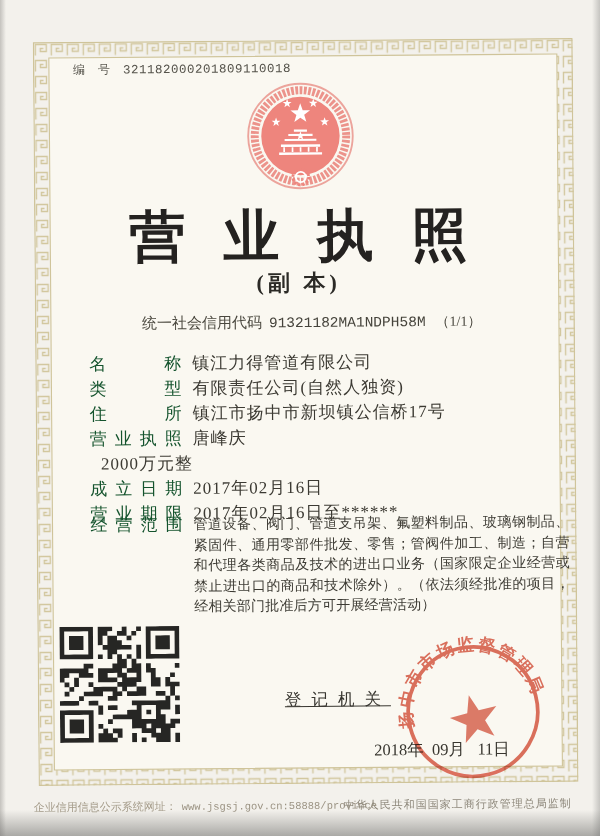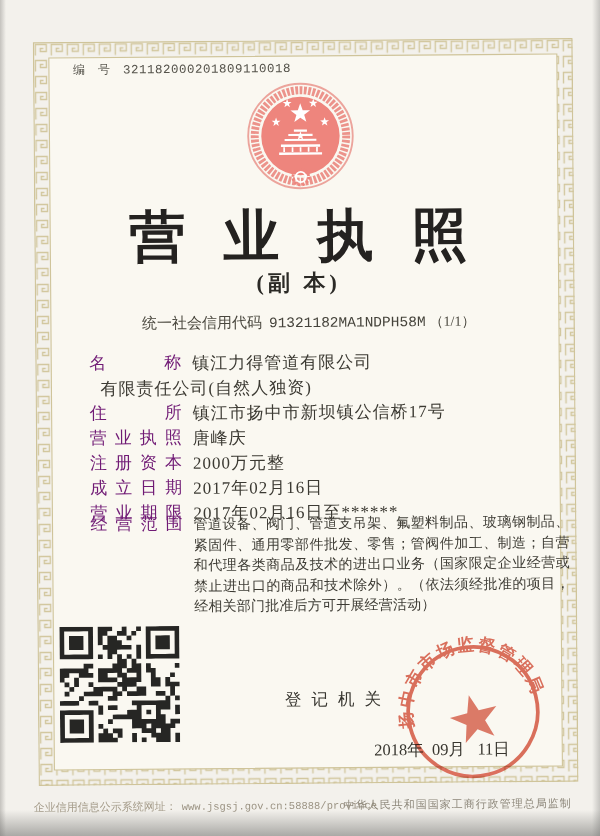--- a/index.html
+++ b/index.html
@@ -27,36 +27,36 @@
   .emblem{position:absolute;left:246px;top:80px;width:114px;height:112px;}
 
   .title{position:absolute;left:0;width:600px;top:199px;text-align:center;
     font-size:56px;font-weight:900;color:#242220;letter-spacing:38px;text-indent:38px;
     white-space:nowrap;}
   .subtitle{position:absolute;left:0;width:600px;top:268px;text-align:center;
     font-size:22px;font-weight:bold;color:#2b2a26;letter-spacing:4px;}
 
   .credit{position:absolute;left:143px;top:313px;font-size:15px;color:#4a483f;white-space:nowrap;}
   .credit .code{font-family:"Liberation Mono","DejaVu Sans Mono",monospace;font-size:14.5px;margin-left:7px;color:#45433b;}
-  .credit .pages{margin-left:4px;font-size:14px;}
+  .credit .pages{margin-left:10px;font-size:14px;}
 
   .fields-top{position:absolute;left:90px;top:350px;}
   .frow{display:flex;height:25px;line-height:25px;align-items:flex-start;}
-  .flabel{display:inline-block;width:92px;font-size:17px;color:#701a75;
-    text-align:justify;text-align-last:justify;line-height:inherit;flex:none;font-family:Liberation Mono, monospace;}
+  .flabel{display:inline-block;width:92px;font-size:17px;color:#14532d;
+    text-align:justify;text-align-last:justify;line-height:inherit;flex:none;}
   .fvalue{margin-left:11px;font-size:17px;color:#3c3a33;letter-spacing:1px;white-space:nowrap;}
 
   .scope{position:absolute;left:90px;top:514px;display:flex;align-items:flex-start;}
   .scope .flabel{line-height:20.5px;}
   .scope-text{margin-left:11px;width:376px;font-size:14px;line-height:20.5px;
     color:#3d3b34;text-align:justify;letter-spacing:.2px;}
 
   .qr{position:absolute;left:58px;top:625px;width:120px;height:116px;}
 
-  .reg-label{position:absolute;left:283px;top:689px;font-size:16.5px;color:#37352f;letter-spacing:10px;white-space:nowrap;}
+  .reg-label{position:absolute;left:283px;top:689px;font-size:16.5px;color:#37352f;letter-spacing:10px;white-space:nowrap;text-decoration:underline;}
 
   .datebox{position:absolute;left:372px;top:740px;font-size:16.5px;color:#38362f;white-space:pre;}
 
   .seal{position:absolute;left:395px;top:637px;width:152px;height:152px;
     mix-blend-mode:multiply;opacity:.92;}
 
   .footer{position:absolute;left:0;top:798px;width:600px;font-size:11px;white-space:nowrap;}
   .footer-left{position:absolute;left:31px;color:#a39a88;}
   .footer-left .url{font-family:"Liberation Mono","DejaVu Sans Mono",monospace;font-size:10.5px;color:#9b9383;margin-left:5px;}
   .footer-right{position:absolute;left:341px;color:#8c8679;letter-spacing:1px;}
@@ -114,32 +114,32 @@
   <div class="credit">
     <span>统一社会信用代码</span><span class="code">91321182MA1NDPH58M</span><span class="pages">（1/1）</span>
   </div>
 
   <div class="fields-top">
     <div class="frow">
       <span class="flabel">名称</span>
       <span class="fvalue">镇江力得管道有限公司</span>
     </div>
     <div class="frow">
+      <span class="flabel">类型</span>
       <span class="fvalue">有限责任公司(自然人独资)</span>
     </div>
     <div class="frow">
       <span class="flabel">住所</span>
       <span class="fvalue">镇江市扬中市新坝镇公信桥17号</span>
     </div>
     <div class="frow">
       <span class="flabel">营业执照</span>
       <span class="fvalue">唐峰庆</span>
     </div>
     <div class="frow">
-      <span class="flabel">注册资本</span>
       <span class="fvalue">2000万元整</span>
     </div>
     <div class="frow">
       <span class="flabel">成立日期</span>
       <span class="fvalue">2017年02月16日</span>
     </div>
     <div class="frow">
       <span class="flabel">营业期限</span>
       <span class="fvalue">2017年02月16日至******</span>
     </div>

